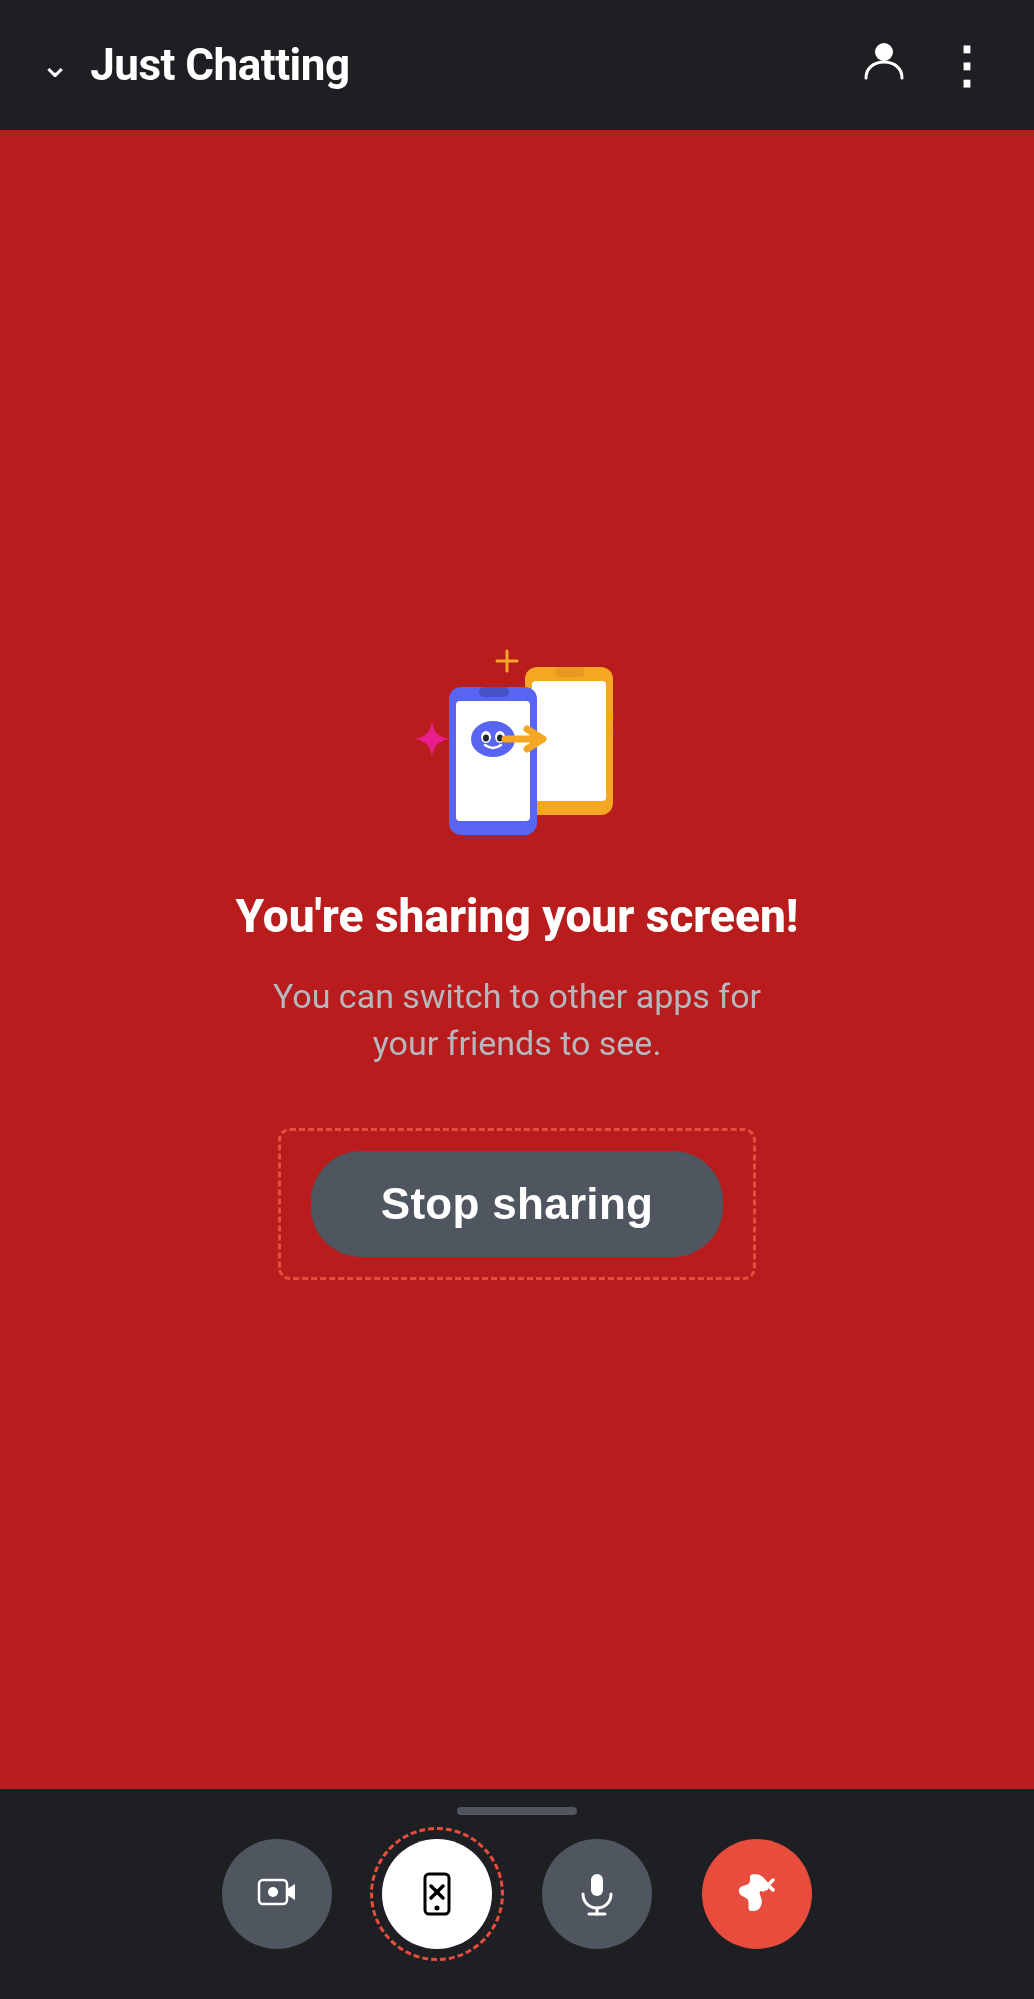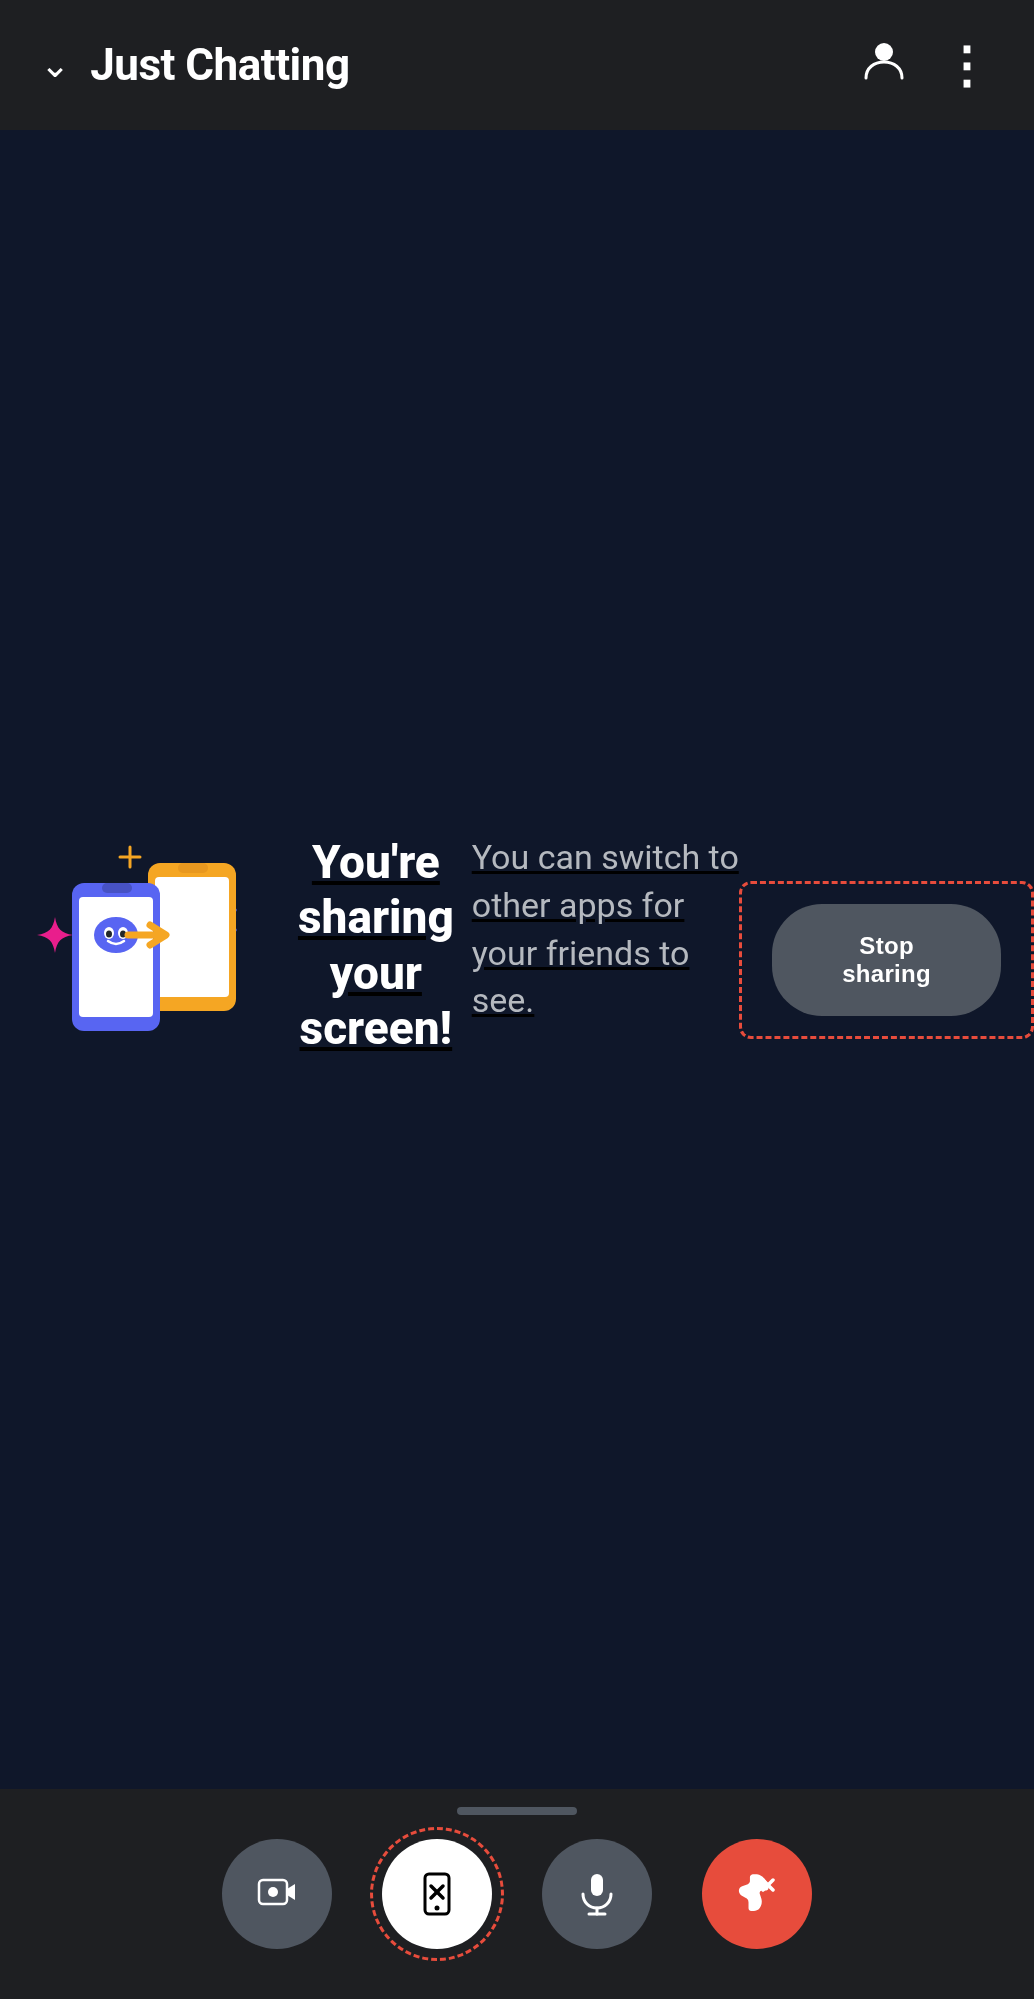--- a/index.html
+++ b/index.html
@@ -59,27 +59,26 @@
     .header-icon {
       color: #fff;
       font-size: 40px;
       cursor: pointer;
     }
 
     
     .main-content {
       width: 100%;
       height: calc(1999px - 130px - 210px);
-      background: #0f172a;
-      display: flex;
-      flex-direction: row;
+      background: #b91c1c;
+      display: flex;
+      flex-direction: column;
       align-items: center;
       justify-content: center;
       position: relative;
-      text-decoration: underline;
     }
 
     
     .illustration {
       width: 280px;
       height: 200px;
       position: relative;
       margin-bottom: 50px;
     }
 
@@ -96,41 +95,41 @@
       font-weight: 800;
       text-align: center;
       margin-bottom: 28px;
       line-height: 1.2;
       max-width: 700px;
     }
 
     .sharing-subtitle {
       color: #b5b9bf;
       font-size: 34px;
-      text-align: left;
+      text-align: center;
       line-height: 1.4;
       max-width: 520px;
       margin-bottom: 60px;
     }
 
     
     .stop-sharing-wrapper {
       position: relative;
       padding: 20px 30px;
       border: 3px dashed #e74c3c;
       border-radius: 12px;
     }
 
     .stop-sharing-btn {
       background: #4f5660;
       color: #fff;
       border: none;
       border-radius: 50px;
       padding: 28px 70px;
-      font-size: 24px;
+      font-size: 44px;
       font-weight: 600;
       cursor: pointer;
       letter-spacing: 0.3px;
     }
 
     
     .bottom-toolbar {
       width: 100%;
       height: 210px;
       background: #1e1f22;

